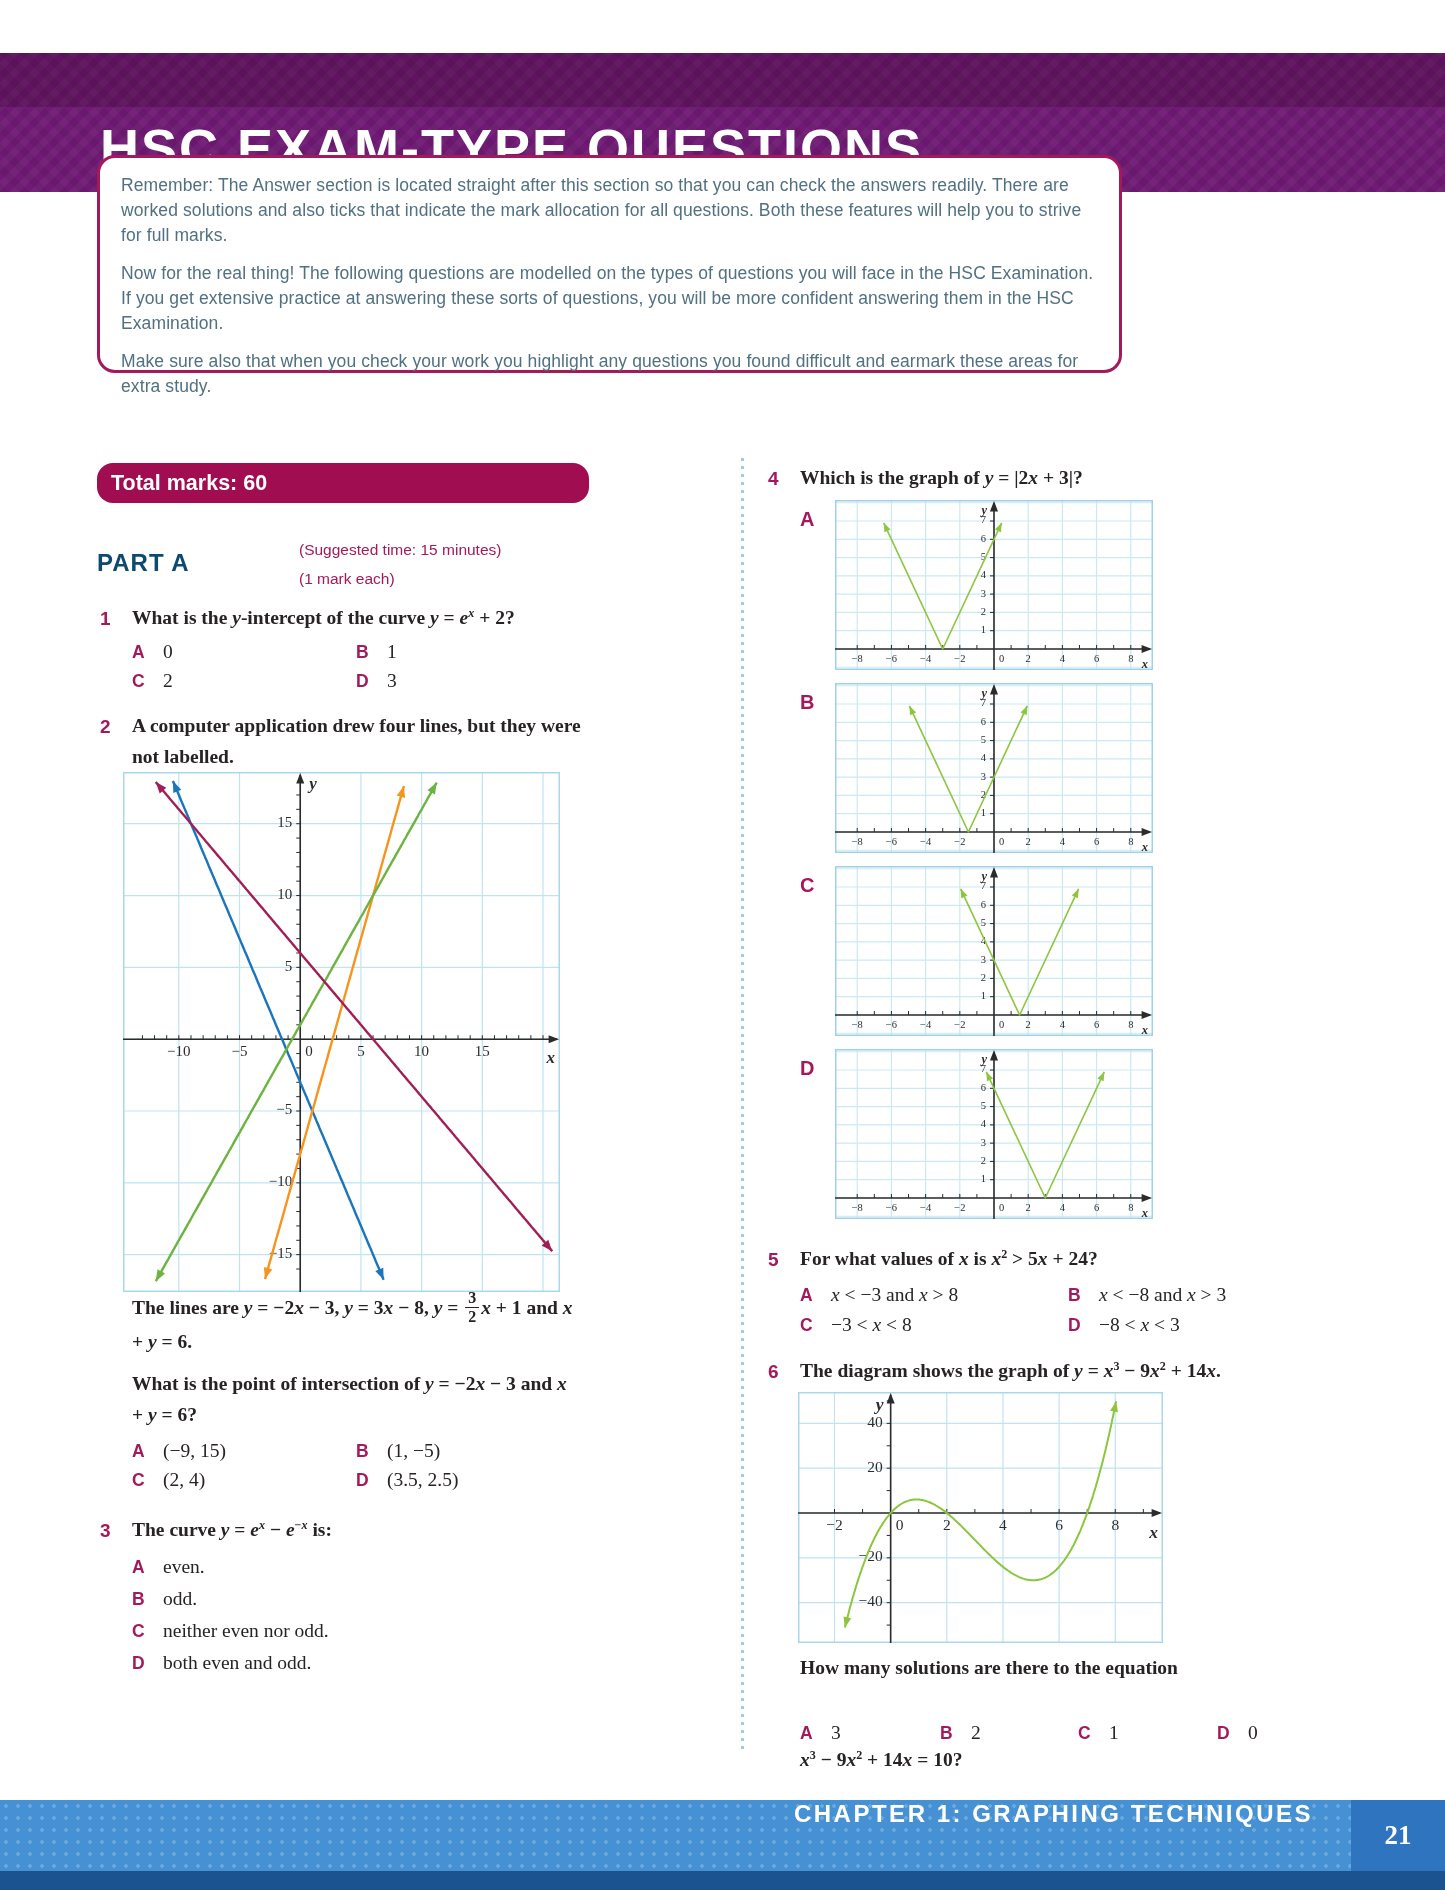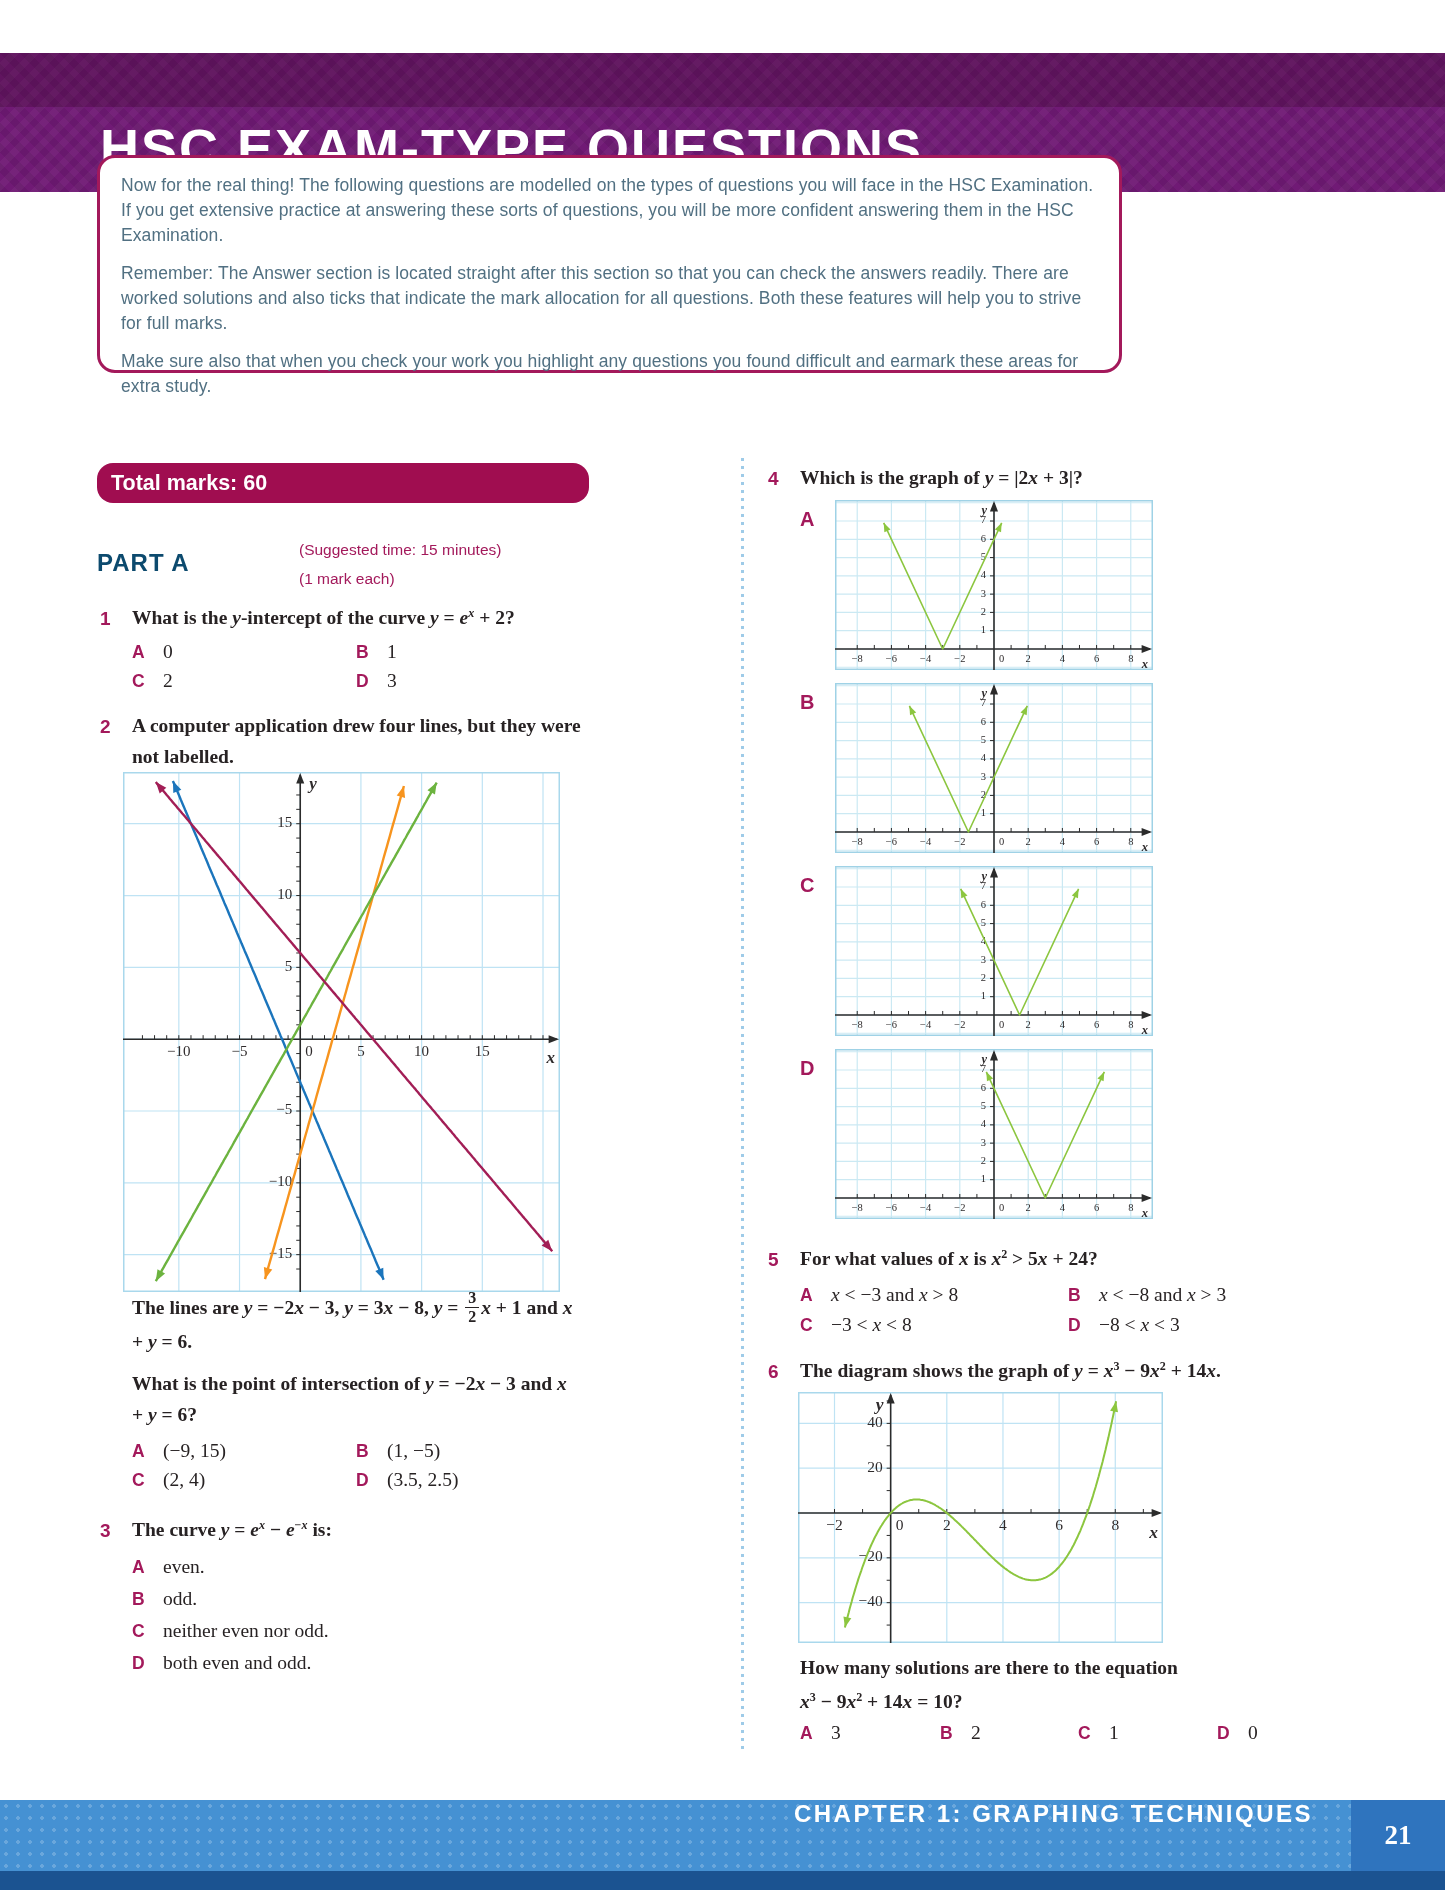--- a/index.html
+++ b/index.html
@@ -70,22 +70,22 @@
 <body>
 
 <div class="page">
 
   <header class="masthead">
     <div class="masthead-top"></div>
     <h1 class="masthead-title">HSC EXAM-TYPE QUESTIONS</h1>
   </header>
 
   <section class="intro-box">
+    <p>Remember: The Answer section is located straight after this section so that you can check the answers readily. There are worked solutions and also ticks that indicate the mark allocation for all questions. Both these features will help you to strive for full marks.</p>
     <p>Now for the real thing! The following questions are modelled on the types of questions you will face in the HSC Examination. If you get extensive practice at answering these sorts of questions, you will be more confident answering them in the HSC Examination.</p>
-    <p>Remember: The Answer section is located straight after this section so that you can check the answers readily. There are worked solutions and also ticks that indicate the mark allocation for all questions. Both these features will help you to strive for full marks.</p>
     <p>Make sure also that when you check your work you highlight any questions you found difficult and earmark these areas for extra study.</p>
   </section>
 
   <div class="marks-bar">
     <span>Total marks: 60</span>
   </div>
   <div class="part-label">PART A</div>
   <div class="sugg">
     <div>(Suggested time: 15 minutes)</div>
     <div>(1 mark each)</div>
@@ -645,21 +645,21 @@
         <text x="84.65384615384615" y="31.375" text-anchor="end" font-size="15.5" fill="#2F2B2C" font-family="&quot;Liberation Serif&quot;,serif" dominant-baseline="middle">40</text>
         <text x="97.65384615384615" y="127.01785714285714" text-anchor="start" font-size="15.5" fill="#2F2B2C" font-family="&quot;Liberation Serif&quot;,serif" dominant-baseline="hanging">0</text>
         <text x="360" y="145.51785714285714" text-anchor="end" font-size="17.5" fill="#2F2B2C" font-family="&quot;Liberation Serif&quot;,serif" font-style="italic" font-weight="bold">x</text>
         <text x="85.65384615384615" y="5" text-anchor="end" font-size="17.5" fill="#2F2B2C" font-family="&quot;Liberation Serif&quot;,serif" dominant-baseline="hanging" font-style="italic" font-weight="bold">y</text>
         <path d="M46.9,235.5 L47.9,231.5 L48.8,227.7 L49.8,223.9 L50.8,220.2 L51.7,216.5 L52.7,213.0 L53.7,209.5 L54.6,206.0 L55.6,202.7 L56.6,199.4 L57.5,196.2 L58.5,193.0 L59.5,189.9 L60.4,186.9 L61.4,184.0 L62.4,181.1 L63.4,178.3 L64.3,175.5 L65.3,172.8 L66.3,170.2 L67.2,167.6 L68.2,165.1 L69.2,162.7 L70.1,160.3 L71.1,158.0 L72.1,155.7 L73.0,153.5 L74.0,151.4 L75.0,149.3 L75.9,147.3 L76.9,145.3 L77.9,143.4 L78.9,141.6 L79.8,139.8 L80.8,138.0 L81.8,136.4 L82.7,134.7 L83.7,133.2 L84.7,131.6 L85.6,130.2 L86.6,128.7 L87.6,127.4 L88.5,126.1 L89.5,124.8 L90.5,123.6 L91.4,122.4 L92.4,121.3 L93.4,120.2 L94.4,119.2 L95.3,118.2 L96.3,117.3 L97.3,116.4 L98.2,115.6 L99.2,114.8 L100.2,114.0 L101.1,113.3 L102.1,112.7 L103.1,112.0 L104.0,111.5 L105.0,110.9 L106.0,110.4 L106.9,110.0 L107.9,109.6 L108.9,109.2 L109.9,108.9 L110.8,108.6 L111.8,108.3 L112.8,108.1 L113.7,107.9 L114.7,107.7 L115.7,107.6 L116.6,107.5 L117.6,107.5 L118.6,107.5 L119.5,107.5 L120.5,107.6 L121.5,107.6 L122.4,107.8 L123.4,107.9 L124.4,108.1 L125.3,108.3 L126.3,108.5 L127.3,108.8 L128.3,109.1 L129.2,109.4 L130.2,109.8 L131.2,110.1 L132.1,110.5 L133.1,111.0 L134.1,111.4 L135.0,111.9 L136.0,112.4 L137.0,112.9 L137.9,113.5 L138.9,114.1 L139.9,114.6 L140.8,115.3 L141.8,115.9 L142.8,116.5 L143.8,117.2 L144.7,117.9 L145.7,118.6 L146.7,119.3 L147.6,120.1 L148.6,120.9 L149.6,121.6 L150.5,122.4 L151.5,123.2 L152.5,124.1 L153.4,124.9 L154.4,125.7 L155.4,126.6 L156.3,127.5 L157.3,128.4 L158.3,129.3 L159.3,130.2 L160.2,131.1 L161.2,132.0 L162.2,133.0 L163.1,133.9 L164.1,134.9 L165.1,135.8 L166.0,136.8 L167.0,137.8 L168.0,138.7 L168.9,139.7 L169.9,140.7 L170.9,141.7 L171.8,142.7 L172.8,143.7 L173.8,144.7 L174.8,145.7 L175.7,146.7 L176.7,147.7 L177.7,148.7 L178.6,149.7 L179.6,150.7 L180.6,151.7 L181.5,152.7 L182.5,153.7 L183.5,154.7 L184.4,155.7 L185.4,156.7 L186.4,157.7 L187.3,158.6 L188.3,159.6 L189.3,160.6 L190.2,161.5 L191.2,162.5 L192.2,163.4 L193.2,164.4 L194.1,165.3 L195.1,166.2 L196.1,167.1 L197.0,168.0 L198.0,168.9 L199.0,169.7 L199.9,170.6 L200.9,171.4 L201.9,172.3 L202.8,173.1 L203.8,173.9 L204.8,174.7 L205.7,175.4 L206.7,176.2 L207.7,176.9 L208.7,177.6 L209.6,178.3 L210.6,179.0 L211.6,179.7 L212.5,180.3 L213.5,180.9 L214.5,181.5 L215.4,182.1 L216.4,182.7 L217.4,183.2 L218.3,183.7 L219.3,184.2 L220.3,184.7 L221.2,185.1 L222.2,185.5 L223.2,185.9 L224.2,186.3 L225.1,186.6 L226.1,186.9 L227.1,187.2 L228.0,187.4 L229.0,187.7 L230.0,187.8 L230.9,188.0 L231.9,188.1 L232.9,188.2 L233.8,188.3 L234.8,188.3 L235.8,188.3 L236.7,188.3 L237.7,188.2 L238.7,188.1 L239.7,188.0 L240.6,187.8 L241.6,187.6 L242.6,187.4 L243.5,187.1 L244.5,186.8 L245.5,186.4 L246.4,186.0 L247.4,185.6 L248.4,185.1 L249.3,184.6 L250.3,184.0 L251.3,183.4 L252.2,182.8 L253.2,182.1 L254.2,181.4 L255.1,180.6 L256.1,179.8 L257.1,178.9 L258.1,178.0 L259.0,177.0 L260.0,176.0 L261.0,175.0 L261.9,173.9 L262.9,172.7 L263.9,171.5 L264.8,170.3 L265.8,169.0 L266.8,167.6 L267.7,166.2 L268.7,164.8 L269.7,163.3 L270.6,161.7 L271.6,160.1 L272.6,158.5 L273.6,156.8 L274.5,155.0 L275.5,153.2 L276.5,151.3 L277.4,149.3 L278.4,147.3 L279.4,145.3 L280.3,143.2 L281.3,141.0 L282.3,138.8 L283.2,136.5 L284.2,134.1 L285.2,131.7 L286.1,129.2 L287.1,126.7 L288.1,124.1 L289.1,121.4 L290.0,118.7 L291.0,115.9 L292.0,113.0 L292.9,110.1 L293.9,107.1 L294.9,104.1 L295.8,100.9 L296.8,97.7 L297.8,94.5 L298.7,91.2 L299.7,87.8 L300.7,84.3 L301.6,80.7 L302.6,77.1 L303.6,73.5 L304.6,69.7 L305.5,65.9 L306.5,62.0 L307.5,58.0 L308.4,53.9 L309.4,49.8 L310.4,45.6 L311.3,41.4 L312.3,37.0 L313.3,32.6 L314.2,28.1 L315.2,23.5 L316.2,18.8 L317.1,14.1 L318.1,9.2" fill="none" stroke="#8CC63F" stroke-width="2" stroke-linejoin="round"></path>
         <polygon points="0,0 -10.4,-4.03 -10.4,4.03" fill="#8CC63F" transform="translate(46.88846153846154,235.45334461607143) rotate(103.84532131750544)"></polygon>
         <polygon points="0,0 -10.4,-4.03 -10.4,4.03" fill="#8CC63F" transform="translate(318.11153846153854,9.24772074107139) rotate(-78.64442522812875)"></polygon>
       </svg>
     </div>
   <div class="qtext" style="left:800px;top:1652px;width:560px;">How many solutions are there to the equation</div>
-  <div class="qtext" style="left:800px;top:1686px;width:560px;"><i>x</i><sup>3</sup> − 9<i>x</i><sup>2</sup> + 14<i>x</i> = 10?</div>
+  <div class="qtext" style="left:800px;top:1744px;width:560px;"><i>x</i><sup>3</sup> − 9<i>x</i><sup>2</sup> + 14<i>x</i> = 10?</div>
   <div class="opts four" style="left:800px;top:1722px;width:560px;">
     <div class="opt">
         <span class="ol">A</span>
         <span class="ov">3</span>
       </div>
     <div class="opt">
         <span class="ol">B</span>
         <span class="ov">2</span>
       </div>
     <div class="opt">

